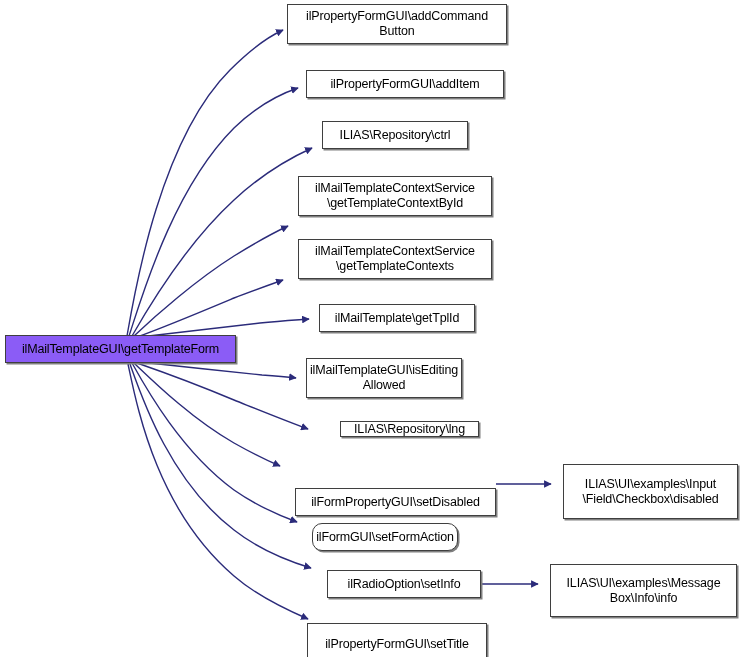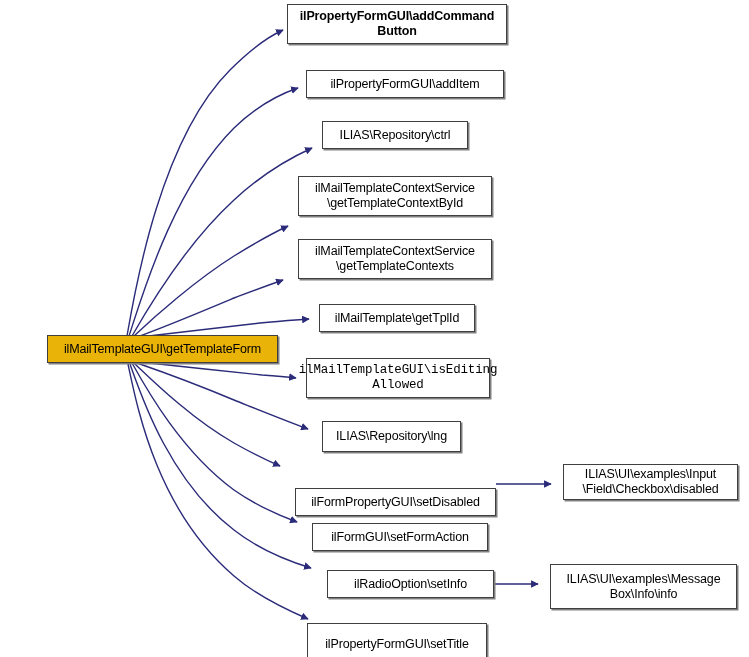--- a/index.html
+++ b/index.html
@@ -34,23 +34,22 @@
     background: #ffffff;
     color: #000000;
     font-size: 12.5px;
     line-height: 15px;
     letter-spacing: -0.15px;
     white-space: pre-line;
     box-shadow: 1.5px 1.5px 0 0 #808080;
     z-index: 2;
   }
   .node.root {
-    background: #eab308;
+    background: #8b5cf6;
     border-color: #3f3f3f;
-    margin-left: 42px;
   }
 </style>
 </head>
 <body>
 
 <div id="canvas">
 
   <svg id="edges" viewBox="0 0 749 657" xmlns="http://www.w3.org/2000/svg">
     <defs>
       <marker id="arrow" viewBox="0 0 10 10" refX="9" refY="5" markerWidth="5.5" markerHeight="5.5" orient="auto-start-reverse">
@@ -70,35 +69,35 @@
         <path d="M132,363 C147,390 182,452 234,490 C254,504 278,515 297,522" marker-end="url(#arrow)"></path>
         <path d="M130,364 C142,398 170,481 234,530 C257,548 288,561 311,568" marker-end="url(#arrow)"></path>
         <path d="M128,364 C137,406 156,509 234,576 C257,596 287,610 308,619" marker-end="url(#arrow)"></path>
         <path d="M496,484 L551,484" marker-end="url(#arrow)"></path>
         <path d="M470,584 L538,584" marker-end="url(#arrow)"></path>
       </g>
   </svg>
 
   <div id="nodes">
       <div class="node root" style="left: 5px; top: 335px; width: 231px; height: 28px;"><span>ilMailTemplateGUI\getTemplateForm</span></div>
-      <div class="node" style="left: 287px; top: 4px; width: 220px; height: 40px; font-weight: bold;"><span>ilPropertyFormGUI\addCommand
+      <div class="node" style="left: 287px; top: 4px; width: 220px; height: 40px;"><span>ilPropertyFormGUI\addCommand
 Button</span></div>
       <div class="node" style="left: 306px; top: 70px; width: 198px; height: 28px;"><span>ilPropertyFormGUI\addItem</span></div>
       <div class="node" style="left: 322px; top: 121px; width: 146px; height: 28px;"><span>ILIAS\Repository\ctrl</span></div>
       <div class="node" style="left: 298px; top: 176px; width: 194px; height: 40px;"><span>ilMailTemplateContextService
 \getTemplateContextById</span></div>
       <div class="node" style="left: 298px; top: 239px; width: 194px; height: 40px;"><span>ilMailTemplateContextService
 \getTemplateContexts</span></div>
       <div class="node" style="left: 319px; top: 304px; width: 156px; height: 28px;"><span>ilMailTemplate\getTplId</span></div>
-      <div class="node" style="left: 306px; top: 358px; width: 184px; height: 40px; font-family: Liberation Mono, monospace;"><span>ilMailTemplateGUI\isEditing
+      <div class="node" style="left: 306px; top: 358px; width: 156px; height: 40px;"><span>ilMailTemplateGUI\isEditing
 Allowed</span></div>
-      <div class="node" style="left: 322px; top: 421px; width: 139px; height: 31px;"><span>ILIAS\Repository\lng</span></div>
+      <div class="node" style="left: 340px; top: 421px; width: 139px; height: 16px;"><span>ILIAS\Repository\lng</span></div>
       <div class="node" style="left: 295px; top: 488px; width: 201px; height: 28px;"><span>ilFormPropertyGUI\setDisabled</span></div>
-      <div class="node" style="left: 312px; top: 523px; width: 176px; height: 28px;"><span>ilFormGUI\setFormAction</span></div>
-      <div class="node" style="left: 327px; top: 570px; width: 167px; height: 28px;"><span>ilRadioOption\setInfo</span></div>
+      <div class="node" style="left: 312px; top: 523px; width: 146px; height: 28px; border-radius: 10px;"><span>ilFormGUI\setFormAction</span></div>
+      <div class="node" style="left: 327px; top: 570px; width: 154px; height: 28px;"><span>ilRadioOption\setInfo</span></div>
       <div class="node" style="left: 307px; top: 623px; width: 180px; height: 43px; justify-content: center;"><span>ilPropertyFormGUI\setTitle</span></div>
-      <div class="node" style="left: 563px; top: 464px; width: 175px; height: 36px;"><span>ILIAS\UI\examples\Input
+      <div class="node" style="left: 563px; top: 464px; width: 175px; height: 55px;"><span>ILIAS\UI\examples\Input
 \Field\Checkbox\disabled</span></div>
-      <div class="node" style="left: 550px; top: 564px; width: 187px; height: 45px;"><span>ILIAS\UI\examples\Message
+      <div class="node" style="left: 550px; top: 564px; width: 187px; height: 53px;"><span>ILIAS\UI\examples\Message
 Box\Info\info</span></div>
     </div>
 
 </div>
 
 </body></html>

